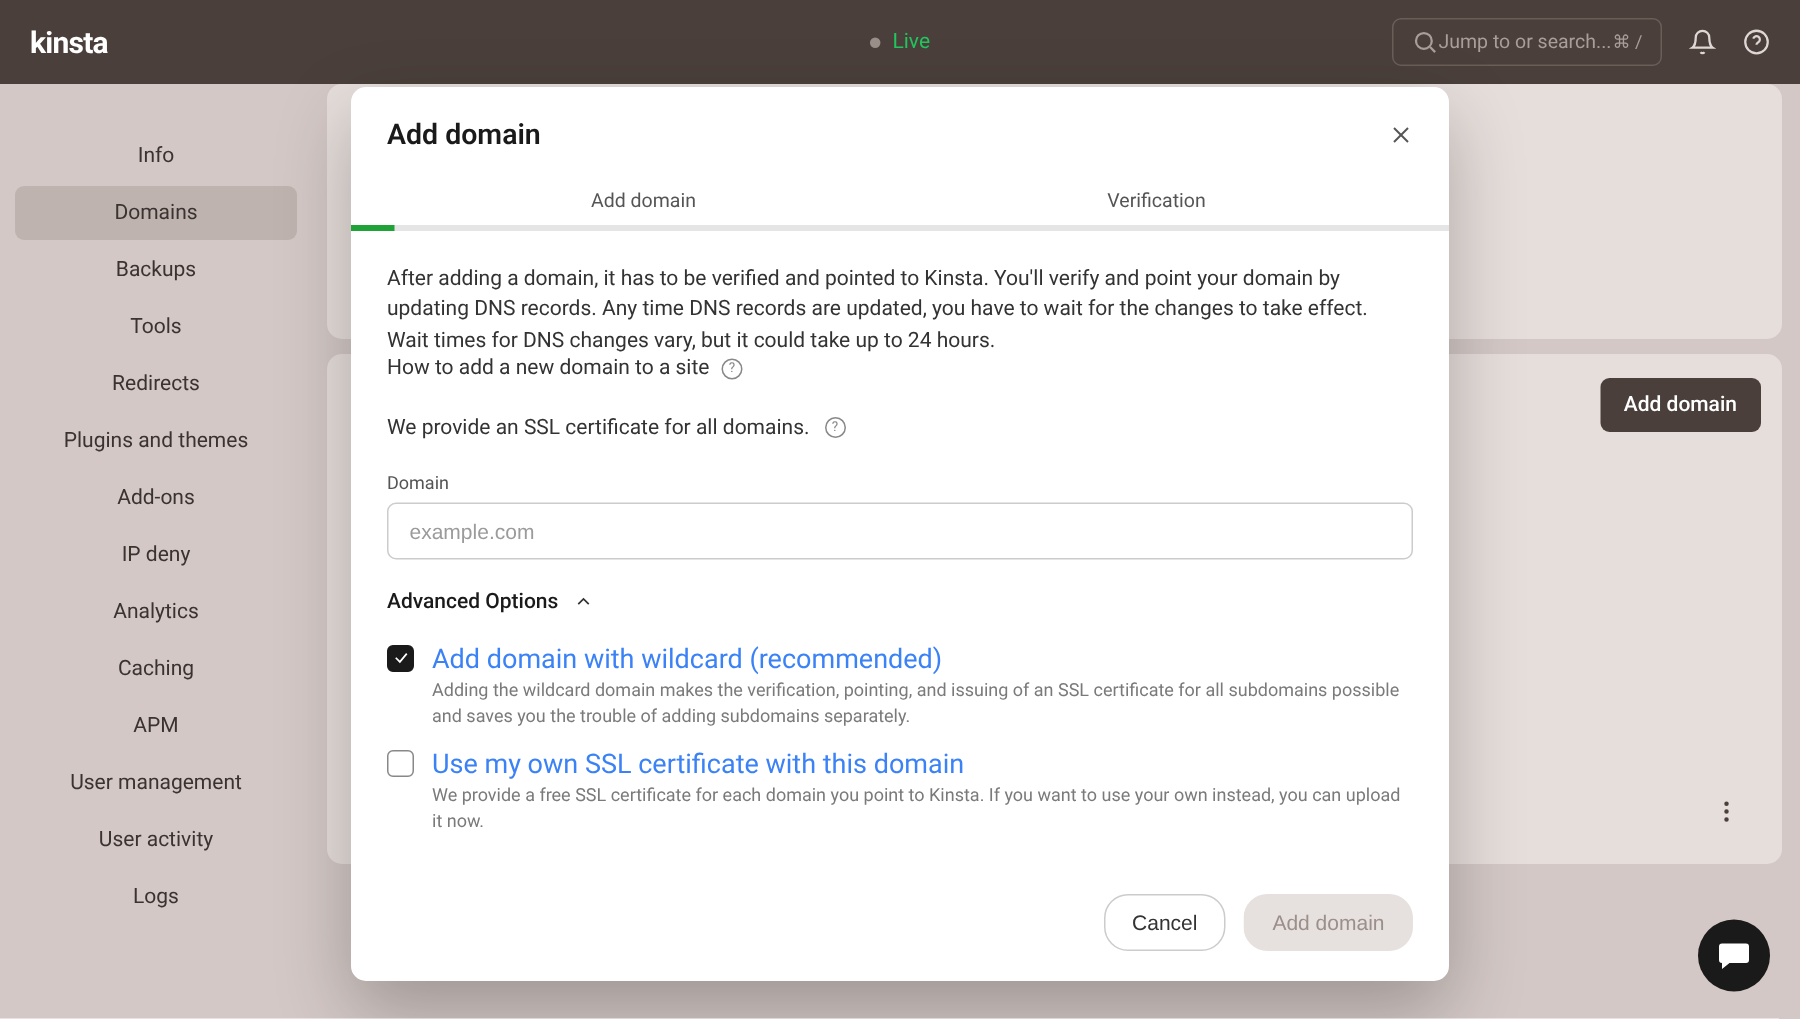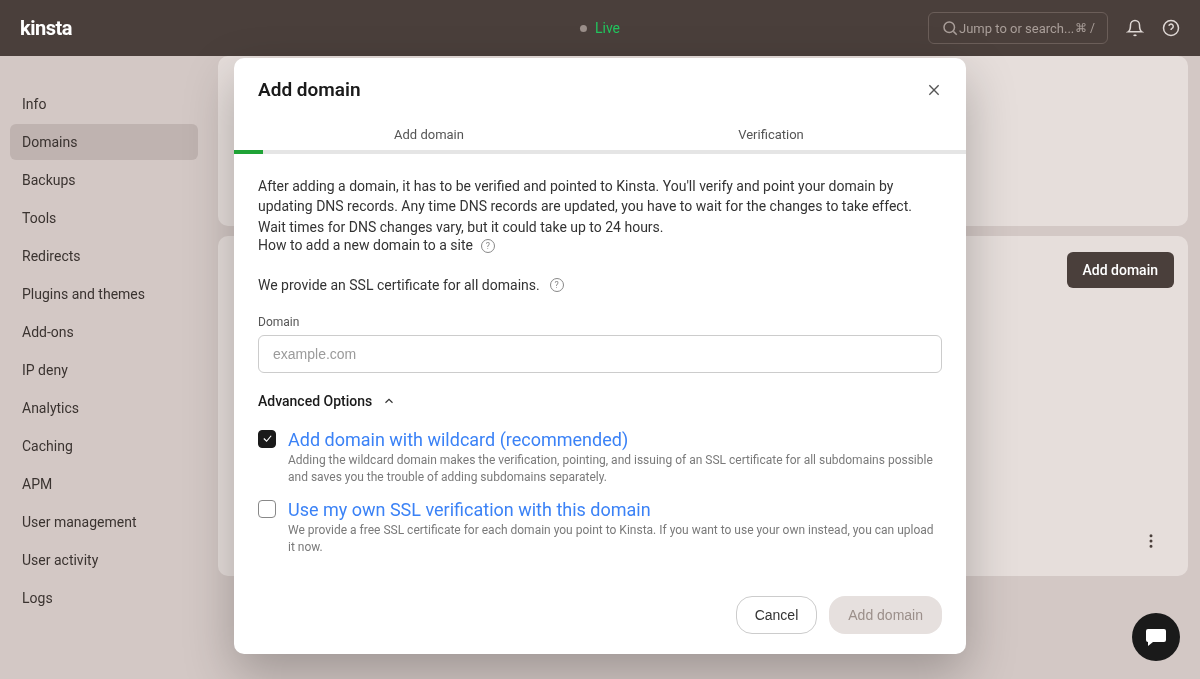--- a/index.html
+++ b/index.html
@@ -39,20 +39,21 @@
     width: 208px;
     padding: 30px 10px;
   }
   .sidebar-item {
     padding: 10px 12px;
     font-size: 14px;
     color: #3a3330;
     border-radius: 6px;
     cursor: pointer;
     margin-bottom: 2px;
+    text-align: center;
   }
   .sidebar-item.active { background: #bfb3b0; }
 
   
   .page-bg {
     position: absolute;
     left: 218px; top: 56px; right: 12px; bottom: 12px;
   }
   .card-bg {
     position: absolute;
@@ -290,21 +291,21 @@
               </svg>
           </div>
           <div class="opt-text">
             <div class="opt-title">Add domain with wildcard (recommended)</div>
             <div class="opt-desc">Adding the wildcard domain makes the verification, pointing, and issuing of an SSL certificate for all subdomains possible and saves you the trouble of adding subdomains separately.</div>
           </div>
         </div>
         <div class="opt-row">
           <div class="cbx"></div>
           <div class="opt-text">
-            <div class="opt-title">Use my own SSL verification with this domain</div>
+            <div class="opt-title">Use my own SSL certificate with this domain</div>
             <div class="opt-desc">We provide a free SSL certificate for each domain you point to Kinsta. If you want to use your own instead, you can upload it now.</div>
           </div>
         </div>
       </div>
     </div>
 
     <div class="modal-footer">
       <button class="btn secondary">Cancel</button>
       <button class="btn primary-disabled">Add domain</button>
     </div>

